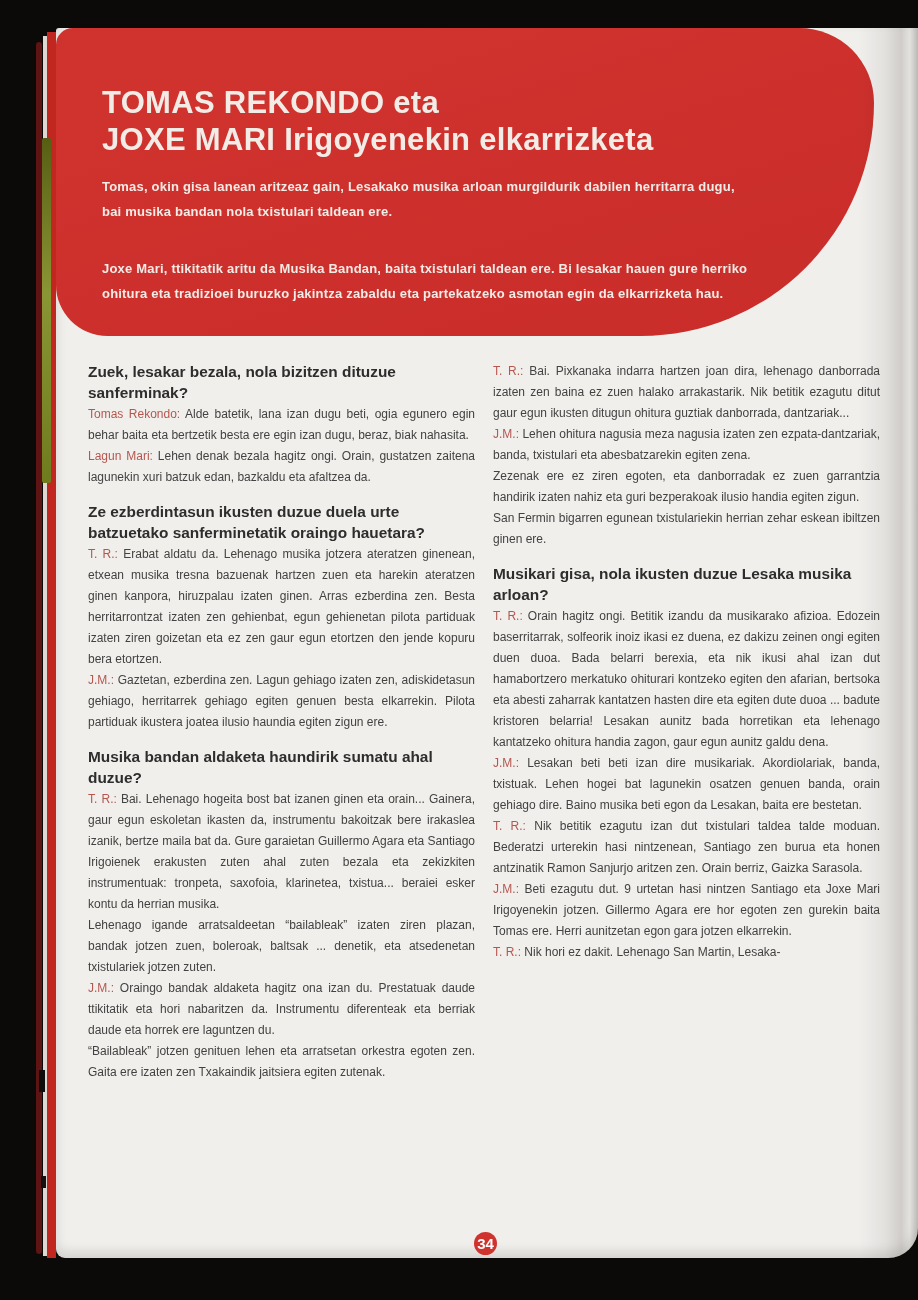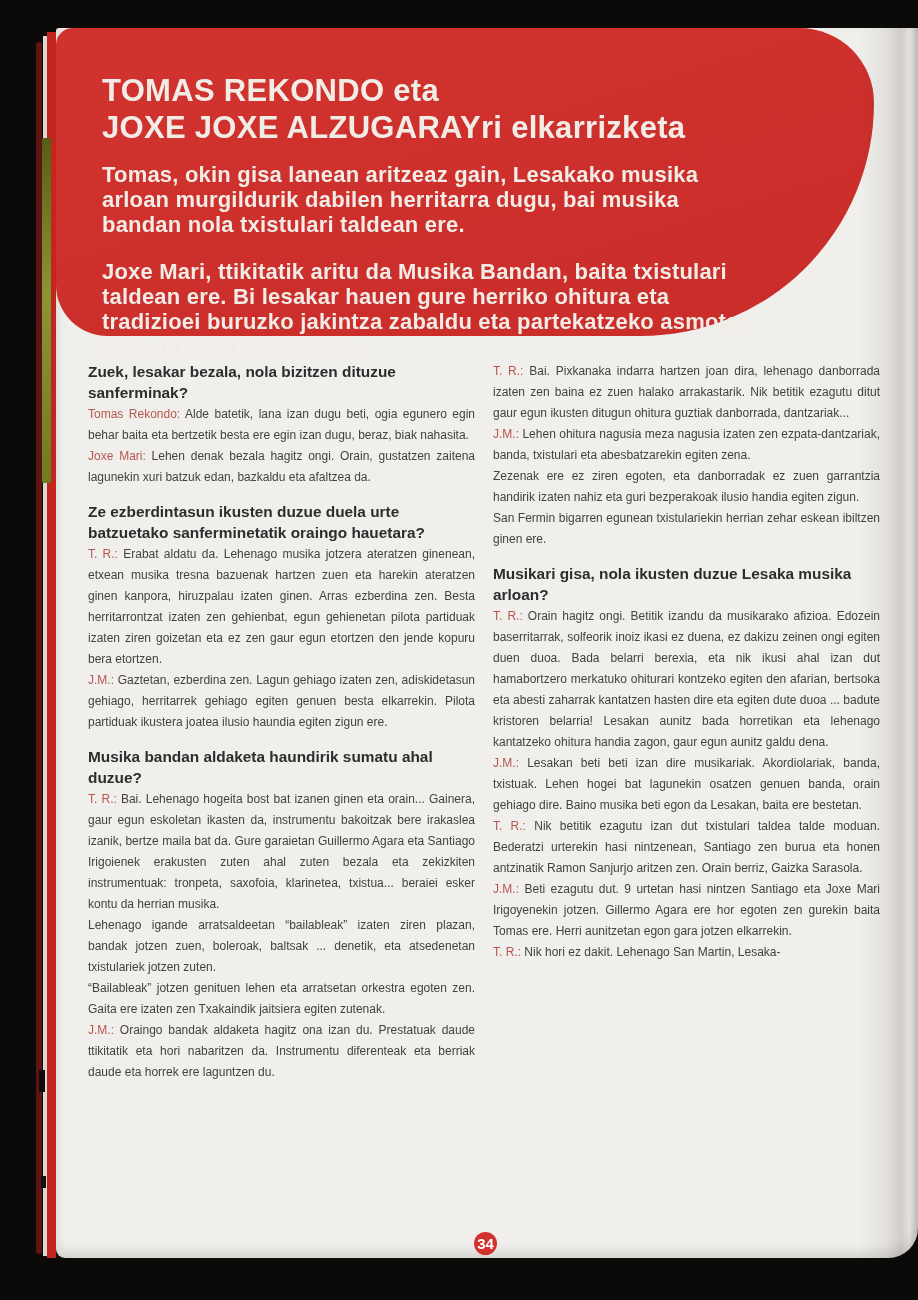--- a/index.html
+++ b/index.html
@@ -31,27 +31,27 @@
     background:linear-gradient(to right,rgba(0,0,0,0) 0%,rgba(0,0,0,.06) 45%,rgba(120,115,110,.28) 72%,rgba(0,0,0,.05) 86%,rgba(0,0,0,.18) 100%);
     border-radius:0 0 30px 0;
     pointer-events:none;
   }
 
   
   .red-blob{
     position:absolute;left:0;top:0;width:818px;height:308px;
     background:linear-gradient(163deg,var(--accent,#d0322e) 20%,#c92d29 100%);
     border-radius:18px 80px 250px 55px;
-    padding:44px 0 0 46px;
+    padding:56px 0 0 46px;
     box-sizing:border-box;
     color:#f2ece7;
   }
   .title{font-size:31px;line-height:37px;font-weight:bold;letter-spacing:.3px;}
-  .intro{margin-top:16px;width:655px;font-size:22px;line-height:25px;font-weight:bold;letter-spacing:.2px;}
-  .intro + .intro{margin-top:22px;}
+  .intro{margin-top:16px;width:655px;font-size:13px;line-height:25px;font-weight:bold;letter-spacing:.2px;}
+  .intro + .intro{margin-top:32px;}
 
   
   .columns{
     position:absolute;left:32px;top:333px;width:792px;
     display:flex;gap:18px;
   }
   .col{flex:1 1 0;min-width:0;}
   .q{
     font-weight:bold;color:#2d2d2d;
     font-size:15.4px;line-height:21px;
@@ -80,39 +80,39 @@
 <div class="edge-strip strip-red"></div>
 <div class="edge-strip strip-green"></div>
 <div class="edge-strip strip-dash1"></div>
 <div class="edge-strip strip-dash2"></div>
 
 <div class="page">
 
   <div class="red-blob">
     <div class="title">
       <div>TOMAS REKONDO eta</div>
-      <div>JOXE JOXE ALZUGARAYri elkarrizketa</div>
+      <div>JOXE MARI Irigoyenekin elkarrizketa</div>
     </div>
     <div class="intro">Tomas, okin gisa lanean aritzeaz gain, Lesakako musika arloan murgildurik dabilen herritarra dugu, bai musika bandan nola txistulari taldean ere.</div>
     <div class="intro">Joxe Mari, ttikitatik aritu da Musika Bandan, baita txistulari taldean ere. Bi lesakar hauen gure herriko ohitura eta tradizioei buruzko jakintza zabaldu eta partekatzeko asmotan egin da elkarrizketa hau.</div>
   </div>
 
   <div class="columns">
     <div class="col" id="col-left">
         <div class="q">Zuek, lesakar bezala, nola bizitzen dituzue sanferminak?</div>
         <div class="p"><span class="speaker">Tomas Rekondo: </span>Alde batetik, lana izan dugu beti, ogia egunero egin behar baita eta bertzetik besta ere egin izan dugu, beraz, biak nahasita.</div>
-        <div class="p"><span class="speaker">Joxe Mari: </span>Lehen denak bezala hagitz ongi. Orain, gustatzen zaitena lagunekin xuri batzuk edan, bazkaldu eta afaltzea da.</div>
+        <div class="p"><span class="speaker">Lagun Mari: </span>Lehen denak bezala hagitz ongi. Orain, gustatzen zaitena lagunekin xuri batzuk edan, bazkaldu eta afaltzea da.</div>
         <div class="q">Ze ezberdintasun ikusten duzue duela urte batzuetako sanferminetatik oraingo hauetara?</div>
         <div class="p"><span class="speaker">T. R.: </span>Erabat aldatu da. Lehenago musika jotzera ateratzen ginenean, etxean musika tresna bazuenak hartzen zuen eta harekin ateratzen ginen kanpora, hiruzpalau izaten ginen. Arras ezberdina zen. Besta herritarrontzat izaten zen gehienbat, egun gehienetan pilota partiduak izaten ziren goizetan eta ez zen gaur egun etortzen den jende kopuru bera etortzen.</div>
         <div class="p"><span class="speaker">J.M.: </span>Gaztetan, ezberdina zen. Lagun gehiago izaten zen, adiskidetasun gehiago, herritarrek gehiago egiten genuen besta elkarrekin. Pilota partiduak ikustera joatea ilusio haundia egiten zigun ere.</div>
         <div class="q">Musika bandan aldaketa haundirik sumatu ahal duzue?</div>
         <div class="p"><span class="speaker">T. R.: </span>Bai. Lehenago hogeita bost bat izanen ginen eta orain... Gainera, gaur egun eskoletan ikasten da, instrumentu bakoitzak bere irakaslea izanik, bertze maila bat da. Gure garaietan Guillermo Agara eta Santiago Irigoienek erakusten zuten ahal zuten bezala eta zekizkiten instrumentuak: tronpeta, saxofoia, klarinetea, txistua... beraiei esker kontu da herrian musika.</div>
         <div class="p">Lehenago igande arratsaldeetan “bailableak” izaten ziren plazan, bandak jotzen zuen, boleroak, baltsak ... denetik, eta atsedenetan txistulariek jotzen zuten.</div>
+        <div class="p"><span class="speaker">J.M.: </span>Oraingo bandak aldaketa hagitz ona izan du. Prestatuak daude ttikitatik eta hori nabaritzen da. Instrumentu diferenteak eta berriak daude eta horrek ere laguntzen du.</div>
         <div class="p">“Bailableak” jotzen genituen lehen eta arratsetan orkestra egoten zen. Gaita ere izaten zen Txakaindik jaitsiera egiten zutenak.</div>
-        <div class="p"><span class="speaker">J.M.: </span>Oraingo bandak aldaketa hagitz ona izan du. Prestatuak daude ttikitatik eta hori nabaritzen da. Instrumentu diferenteak eta berriak daude eta horrek ere laguntzen du.</div>
       </div>
     <div class="col" id="col-right">
         <div class="p"><span class="speaker">T. R.: </span>Bai. Pixkanaka indarra hartzen joan dira, lehenago danborrada izaten zen baina ez zuen halako arrakastarik. Nik betitik ezagutu ditut gaur egun ikusten ditugun ohitura guztiak danborrada, dantzariak...</div>
         <div class="p"><span class="speaker">J.M.: </span>Lehen ohitura nagusia meza nagusia izaten zen ezpata-dantzariak, banda, txistulari eta abesbatzarekin egiten zena.</div>
         <div class="p">Zezenak ere ez ziren egoten, eta danborradak ez zuen garrantzia handirik izaten nahiz eta guri bezperakoak ilusio handia egiten zigun.</div>
         <div class="p">San Fermin bigarren egunean txistulariekin herrian zehar eskean ibiltzen ginen ere.</div>
         <div class="q">Musikari gisa, nola ikusten duzue Lesaka musika arloan?</div>
         <div class="p"><span class="speaker">T. R.: </span>Orain hagitz ongi. Betitik izandu da musikarako afizioa. Edozein baserritarrak, solfeorik inoiz ikasi ez duena, ez dakizu zeinen ongi egiten duen duoa. Bada belarri berexia, eta nik ikusi ahal izan dut hamabortzero merkatuko ohiturari kontzeko egiten den afarian, bertsoka eta abesti zaharrak kantatzen hasten dire eta egiten dute duoa ... badute kristoren belarria!  Lesakan aunitz bada horretikan eta lehenago kantatzeko ohitura handia zagon, gaur egun aunitz galdu dena.</div>
         <div class="p"><span class="speaker">J.M.: </span>Lesakan beti beti izan dire musikariak. Akordiolariak, banda, txistuak. Lehen hogei bat lagunekin osatzen genuen banda, orain gehiago dire. Baino musika beti egon da Lesakan, baita ere bestetan.</div>
         <div class="p"><span class="speaker">T. R.: </span>Nik betitik ezagutu izan dut txistulari taldea talde moduan. Bederatzi urterekin hasi nintzenean, Santiago zen burua eta honen antzinatik Ramon Sanjurjo aritzen zen. Orain berriz, Gaizka Sarasola.</div>

